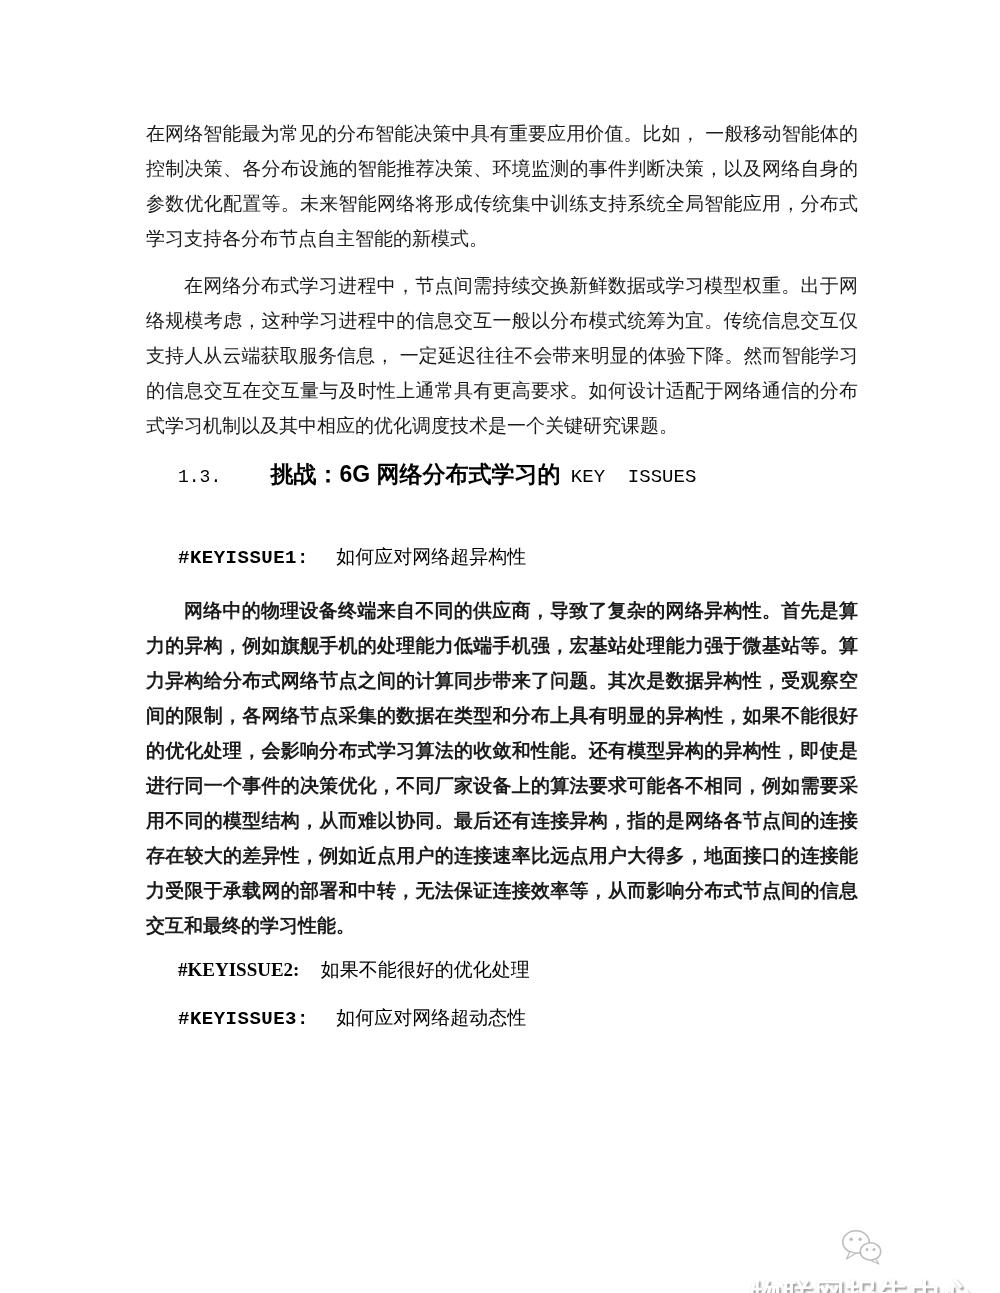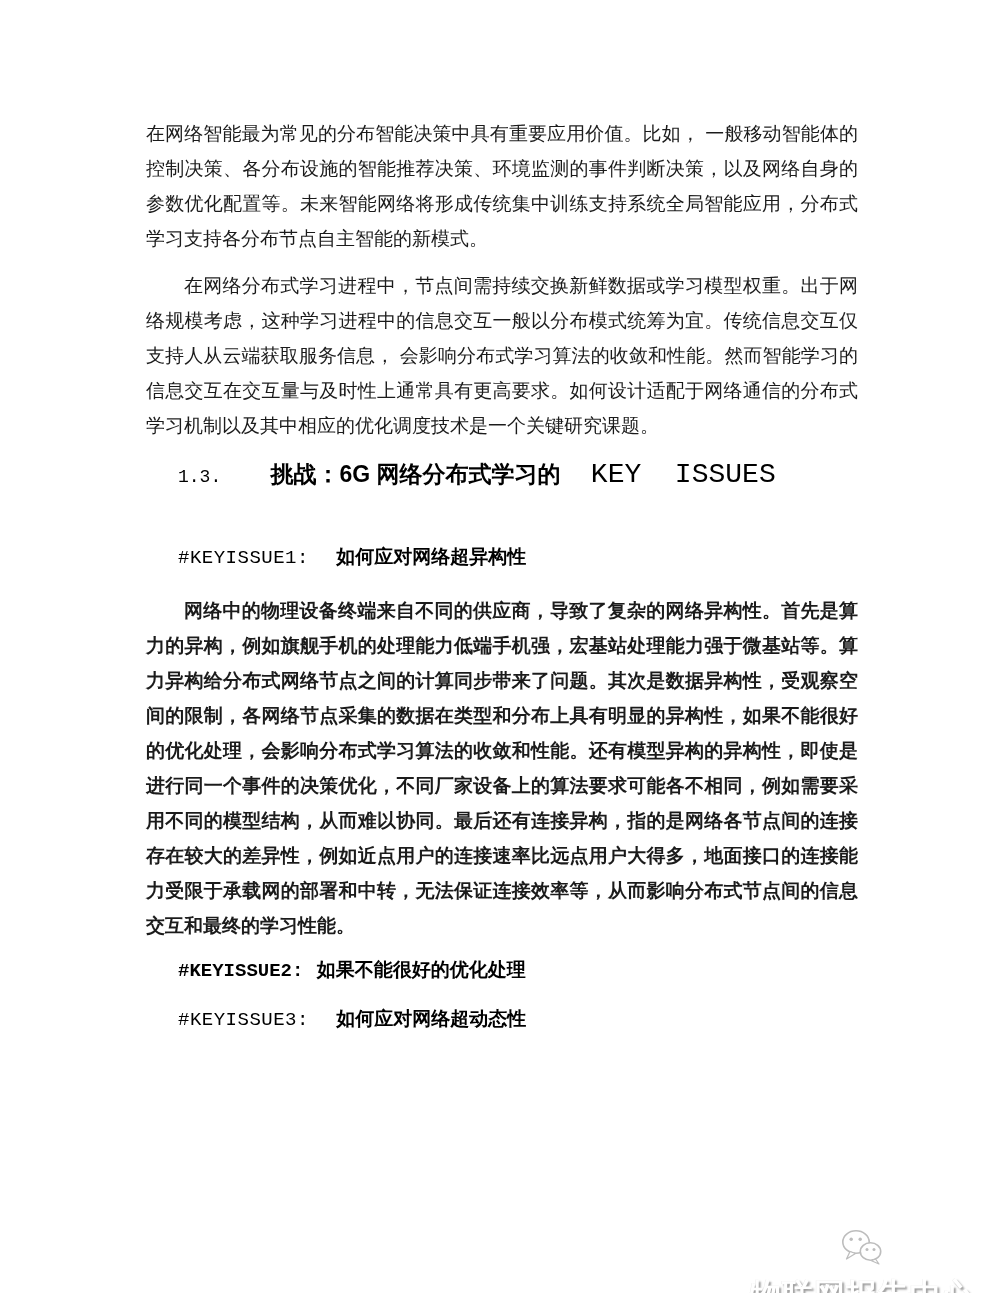--- a/index.html
+++ b/index.html
@@ -46,45 +46,45 @@
     width: 86px;
     font-family: "Liberation Mono", "DejaVu Sans Mono", monospace;
     font-weight: 400;
     font-size: 18px;
     color: #000;
   }
   .sec-title-cn { font-weight: 700; margin-top: 19px; }
   .sec-title-en {
     font-family: "Liberation Mono", "DejaVu Sans Mono", monospace;
     font-weight: 400;
-    font-size: 28px;
+    font-size: 19px;
     white-space: pre;
-    margin-left: 24px;
+    margin-left: 4px;
   }
 
   .ki-heading {
     margin: 14px 0 22px 0;
     padding-left: 32px;
     font-size: 19px;
     line-height: 26px;
     color: #000;
     white-space: nowrap;
   }
   .ki-label.mono {
     font-family: "Liberation Mono", "DejaVu Sans Mono", monospace;
-    font-weight: 400;
+    font-weight: 700;
     margin-right: 22px;
     letter-spacing: 0.5px;
   }
   .ki-label.serifbold {
-    font-family: Liberation Mono, monospace;
+    font-family: Liberation Serif, serif;
     font-weight: 700;
-    margin-right: 8px;
+    margin-right: 16px;
   }
-  .ki-title { font-weight: 700; }
+  .ki-title { font-weight: 400; }
 
   .key-issue p.body { margin-bottom: 14px; font-weight: bold; }
 
   .watermark {
     position: absolute;
     right: 26px;
     top: 1228px;
     display: flex;
     align-items: center;
     gap: 8px;
@@ -100,21 +100,21 @@
   .wm-icon { display: block; }
 </style>
 </head>
 <body>
 
 <div class="page">
   <div class="content">
 
     <p class="body">在网络智能最为常见的分布智能决策中具有重要应用价值。比如， 一般移动智能体的控制决策、各分布设施的智能推荐决策、环境监测的事件判断决策，以及网络自身的参数优化配置等。未来智能网络将形成传统集中训练支持系统全局智能应用，分布式学习支持各分布节点自主智能的新模式。</p>
 
-    <p class="body indent">在网络分布式学习进程中，节点间需持续交换新鲜数据或学习模型权重。出于网络规模考虑，这种学习进程中的信息交互一般以分布模式统筹为宜。传统信息交互仅支持人从云端获取服务信息， 会影响分布式学习算法的收敛和性能。然而智能学习的信息交互在交互量与及时性上通常具有更高要求。如何设计适配于网络通信的分布式学习机制以及其中相应的优化调度技术是一个关键研究课题。</p>
+    <p class="body indent">在网络分布式学习进程中，节点间需持续交换新鲜数据或学习模型权重。出于网络规模考虑，这种学习进程中的信息交互一般以分布模式统筹为宜。传统信息交互仅支持人从云端获取服务信息， 一定延迟往往不会带来明显的体验下降。然而智能学习的信息交互在交互量与及时性上通常具有更高要求。如何设计适配于网络通信的分布式学习机制以及其中相应的优化调度技术是一个关键研究课题。</p>
 
     <h2 class="section-heading">
       <span class="sec-num">1.3.</span>
       <span class="sec-title-cn">挑战：6G 网络分布式学习的</span>
       <span class="sec-title-en">KEY  ISSUES</span>
     </h2>
 
     <div class="key-issue">
       <h3 class="ki-heading">
         <span class="ki-label mono">#KEYISSUE1:</span>

